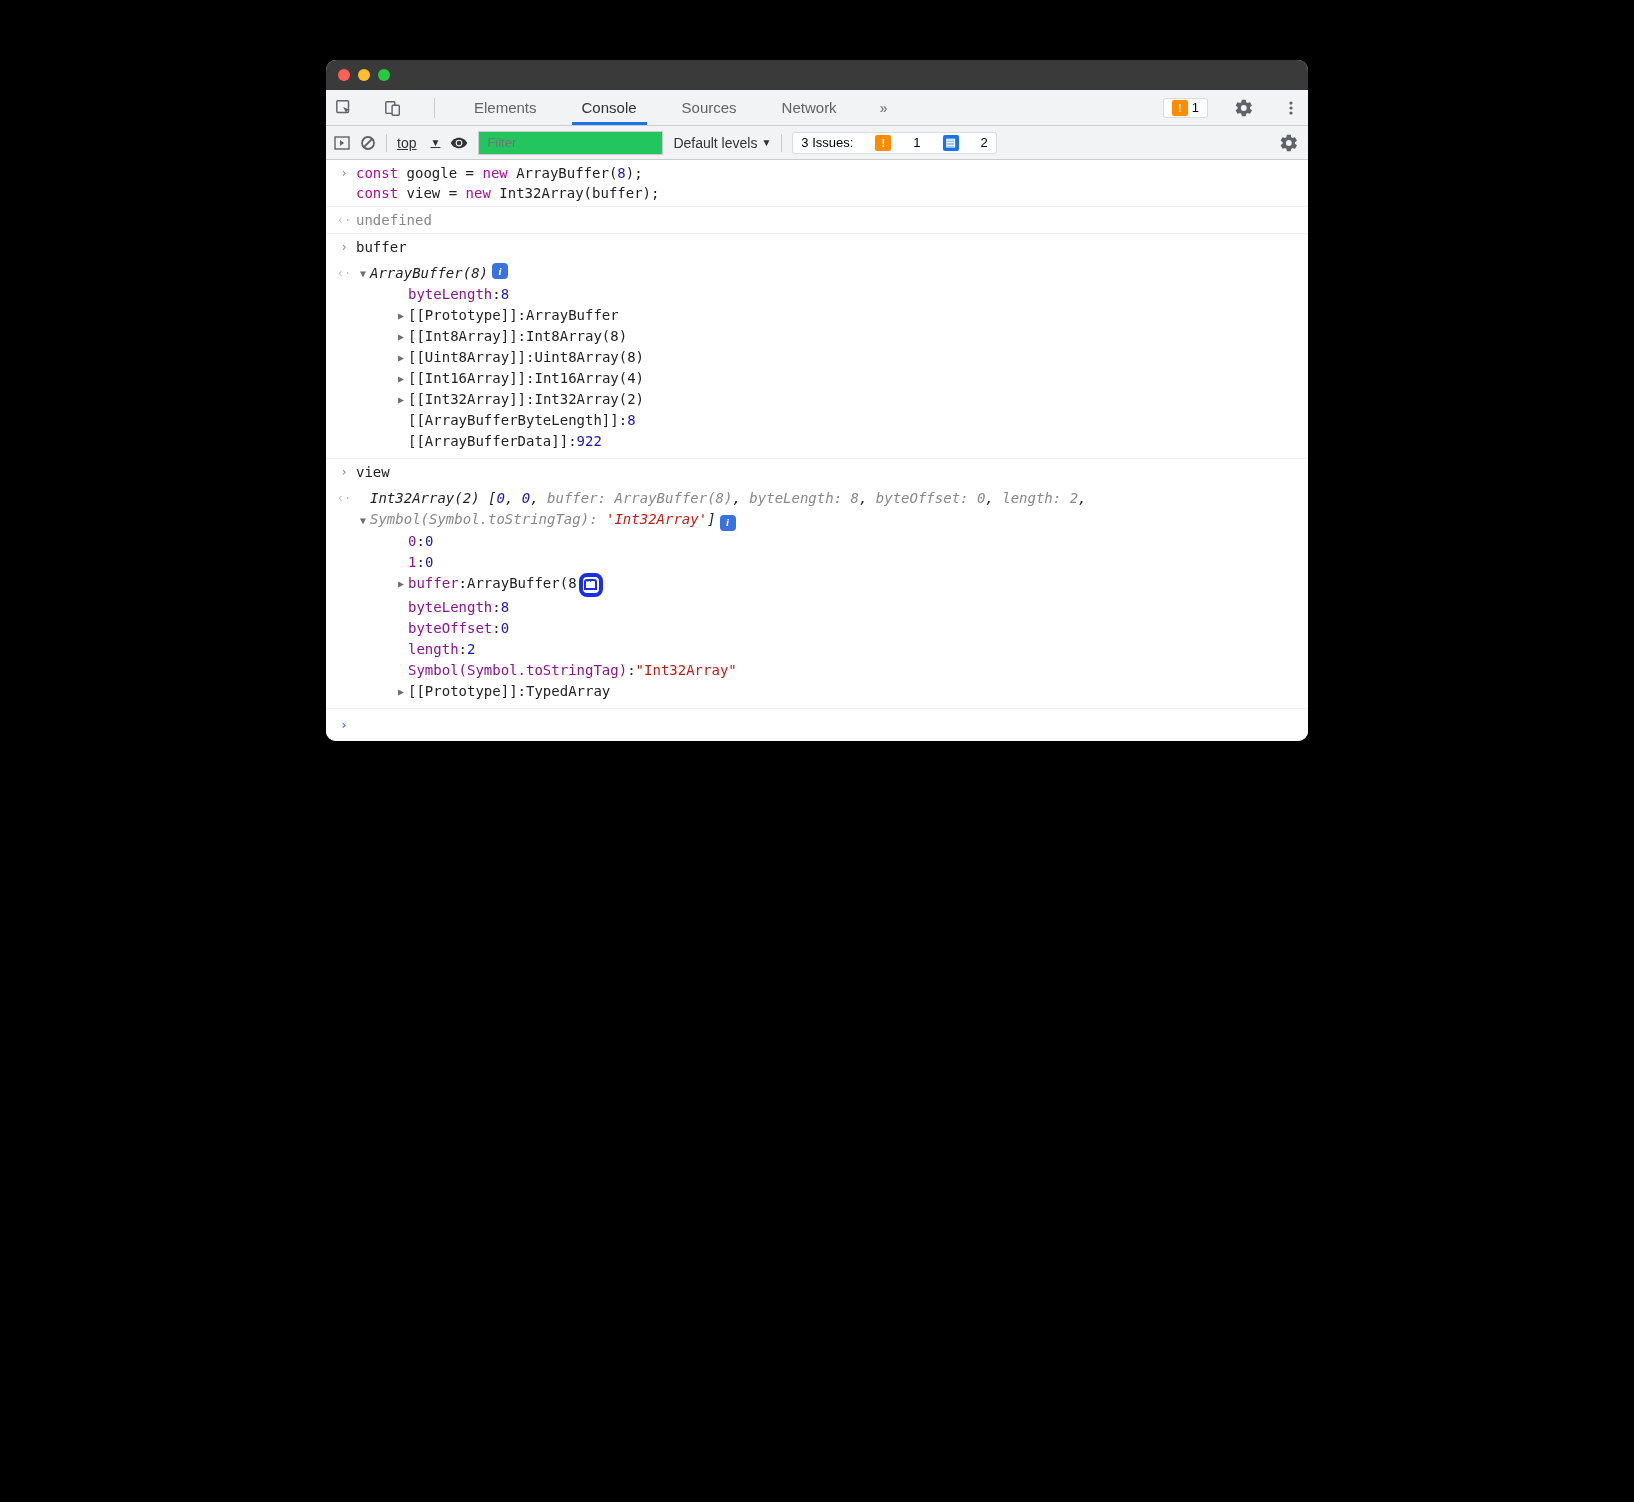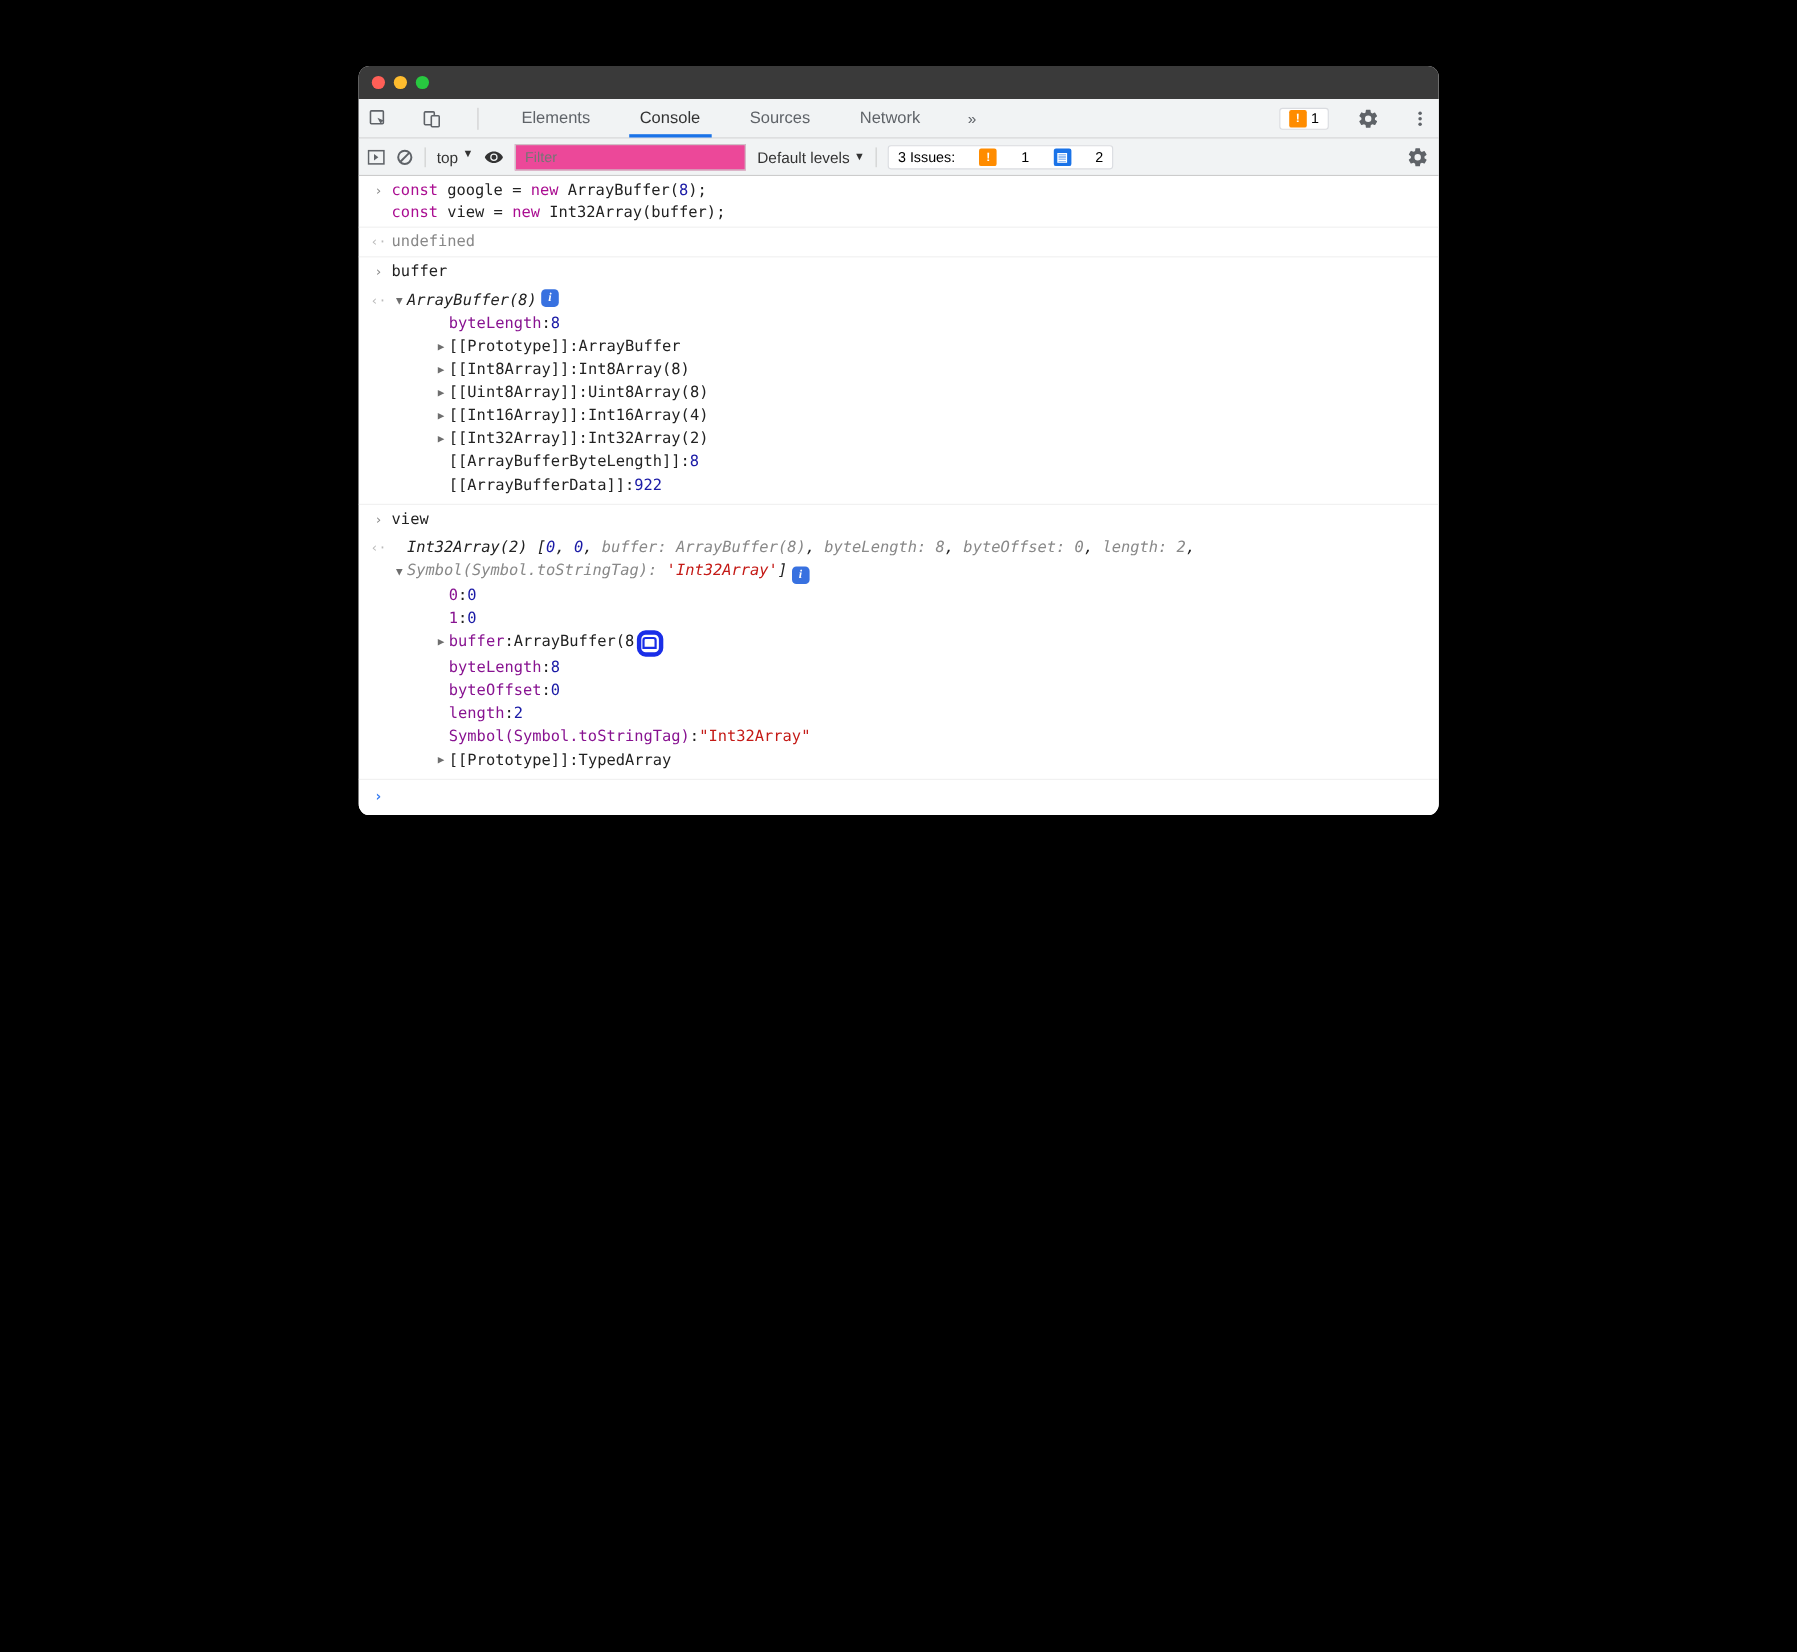--- a/index.html
+++ b/index.html
@@ -79,25 +79,25 @@
   font-size:13px;
 }
 .warn-icon { background:#ff8c00; color:#fff; width:16px; height:16px; border-radius:2px; display:flex;align-items:center;justify-content:center;font-weight:bold;font-size:11px;}
 .info-icon-blue { background:#1a73e8; color:#fff; width:16px; height:16px; border-radius:2px; display:flex;align-items:center;justify-content:center;font-weight:bold;font-size:11px;}
 .gear, .kebab { color:#5f6368; width:22px;height:22px;display:flex;align-items:center;justify-content:center;cursor:pointer;}
 .subbar {
   display:flex; align-items:center; background:#f1f3f4; border-bottom:1px solid #ccc;
   height:34px; padding:0 8px; gap:10px; font-size:14px;
 }
 .subbar .iconbtn { color:#5f6368; cursor:pointer; }
-.context-sel { display:flex;align-items:flex-start;gap:4px;color:#333;cursor:pointer;}
+.context-sel { display:flex;align-items:center;gap:14px;color:#333;cursor:pointer;text-decoration:underline;}
 .dropdown-arrow{font-size:10px;}
 .eye { font-size:16px;color:#333;}
 .filter-input {
-  border:1px solid #ccc; background:#ec4899; height:24px; width:210px; padding:0 8px;
+  border:1px solid #ccc; background:#22c55e; height:24px; width:185px; padding:0 8px;
   font-size:13px; color:#333;
 }
 .level-sel{display:flex;align-items:center;gap:4px;color:#333;cursor:pointer;}
 .issues-box{
   display:flex;align-items:center;gap:22px;background:#fff;border:1px solid #dadce0;
   border-radius:3px;padding:2px 8px;font-size:13px;
 }
 .console {
   background:#fff; font-family: Menlo, Consolas, monospace; font-size:14px;
   color:#222;

